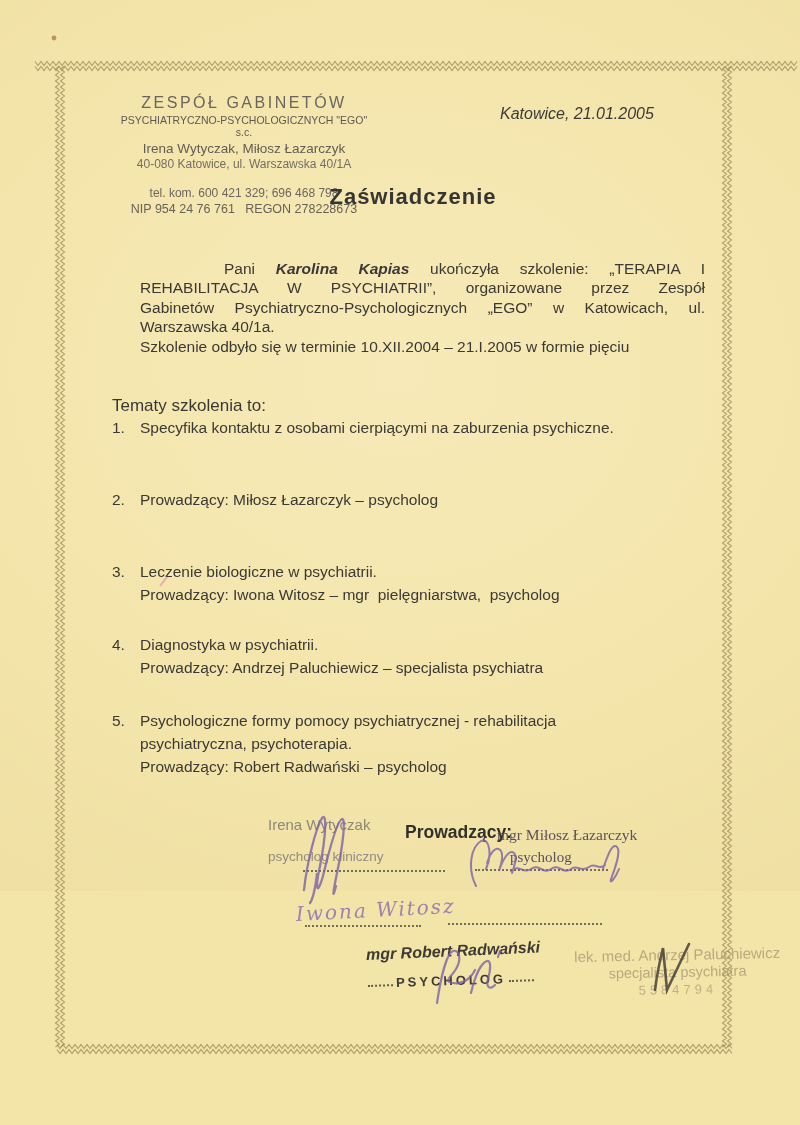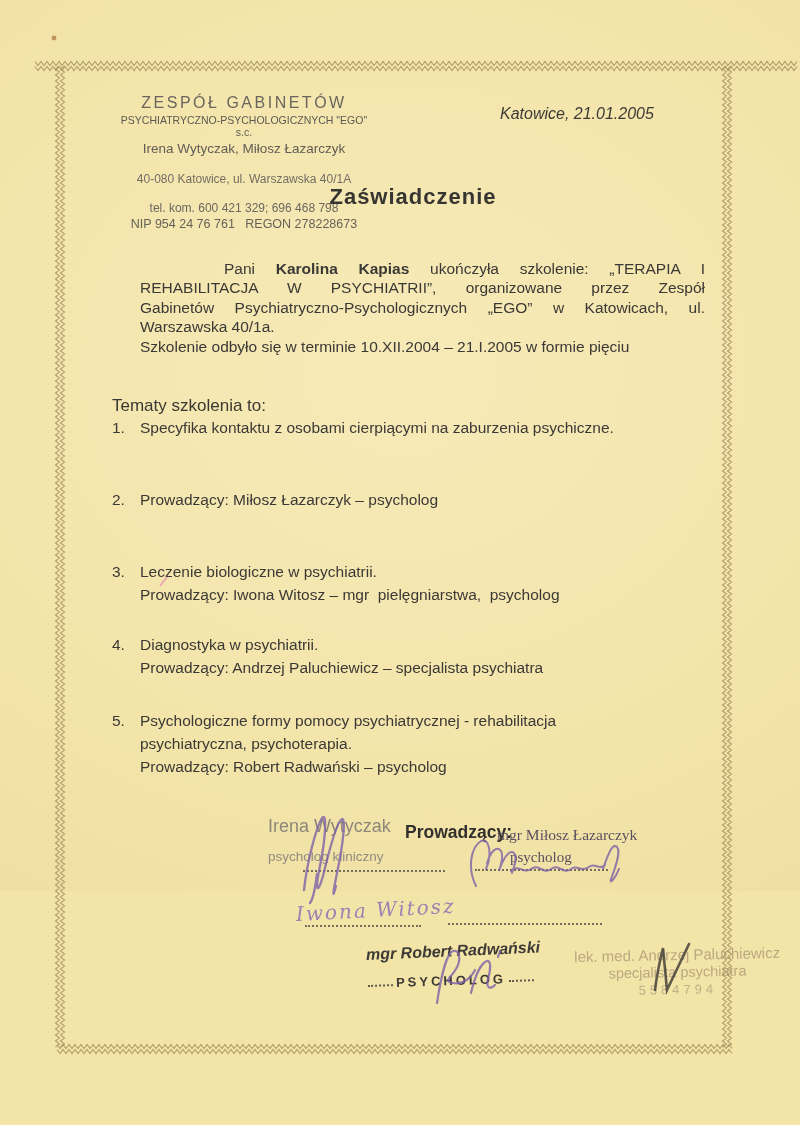--- a/index.html
+++ b/index.html
@@ -11,59 +11,59 @@
   .page{
     position:absolute;inset:0;width:800px;height:891px;
     background:radial-gradient(120% 90% at 50% 42%, #f7eab8 0%, #f3e4a9 52%, #eeddA0 88%, #e9d897 100%);
   }
   .abs{position:absolute;}
   
   .letterhead{left:113px;top:94px;width:262px;text-align:center;color:#6b675f;}
   .lh1{font-size:16px;letter-spacing:2.5px;color:#6a665d;}
   .lh2{font-size:10.5px;margin-top:2px;color:#5d5952;}
   .lh3{font-size:13.5px;margin-top:3px;color:#615d55;}
-  .lh4{font-size:12px;margin-top:16px;color:#736e64;}
+  .lh4{font-size:12px;margin-top:1px;color:#736e64;}
   .lh5{font-size:12px;margin-top:15px;color:#6b675f;}
   .lh6{font-size:12.5px;margin-top:2px;color:#666259;white-space:pre;}
   .dateline{left:500px;top:105px;font-size:16px;color:#3b3a36;font-style:italic;}
   .doc-title{left:13px;top:184px;width:800px;text-align:center;font-size:22px;font-weight:700;letter-spacing:1px;color:#363531;}
   
   .para{left:140px;top:259px;width:565px;font-size:15.5px;line-height:19.4px;color:#3b3936;}
   .jl{text-align:justify;text-align-last:justify;}
   .pind{text-indent:84px;}
   .pre{white-space:pre;}
   
   .topics-heading{left:112px;top:396px;font-size:17px;color:#3a3834;}
   .topic{left:112px;display:flex;font-size:15.5px;line-height:23px;color:#3b3936;width:630px;}
   .tnum{width:28px;flex:none;}
   .tbody{width:560px;}
   .leader{white-space:pre-wrap;}
   .t1{top:416px;} .t2{top:488px;} .t3{top:560px;} .t4{top:633px;} .t5{top:709px;}
   
-  .sig-left-name{left:268px;top:816px;font-size:18px;color:#8d877b;}
+  .sig-left-name{left:268px;top:816px;font-size:15px;color:#8d877b;}
   .sig-left-role{left:268px;top:849px;font-size:13.5px;color:#928c80;}
   .sig-center-label{left:405px;top:822px;font-size:17.5px;font-weight:700;color:#32302c;}
   .sig-right-name{left:497px;top:826px;font-family:"Liberation Serif","DejaVu Serif",serif;font-size:15.5px;color:#5a5160;}
   .sig-right-role{left:510px;top:849px;font-family:"Liberation Serif","DejaVu Serif",serif;font-size:15px;color:#5a5160;}
   .dots{height:0;border-bottom:2px dotted #4a4742;opacity:.75;}
   .dl1{left:303px;top:870px;width:142px;}
   .dl2{left:475px;top:869px;width:133px;}
   .dl3{left:305px;top:925px;width:116px;}
   .dl4{left:448px;top:923px;width:154px;}
   .handwriting{left:296px;top:902px;font-family:"DejaVu Serif","Liberation Serif",serif;font-style:italic;font-size:20px;letter-spacing:2px;color:#9677b4;transform:rotate(-3deg);transform-origin:left center;opacity:.9;}
   .sig-bottom-name{left:366px;top:946px;font-style:italic;font-weight:700;font-size:16px;color:#3e3b36;transform:rotate(-2.5deg);transform-origin:left center;}
   .psy-row{left:368px;top:976px;display:flex;align-items:flex-end;transform:rotate(-2deg);transform-origin:left center;color:#3e3b36;}
   .psy-row .lead{width:25px;border-bottom:2px dotted #3e3b36;margin-bottom:4px;opacity:.8;}
   .psy-label{font-size:13px;letter-spacing:3px;padding:0 3px;font-weight:700;}
   .faint-stamp{left:560px;top:946px;width:235px;text-align:center;color:#b8a67d;transform:rotate(-1.2deg);opacity:.95;}
   .fs1{font-size:15px;}
   .fs2{font-size:14.5px;margin-top:1px;}
   .fs3{font-size:13px;letter-spacing:4px;margin-top:2px;color:#bfae85;}
   svg.overlay{position:absolute;inset:0;width:800px;height:1125px;pointer-events:none;}
-  b{font-weight:700;}
+  b{font-weight:700;font-style:italic;}
 </style>
 </head>
 <body>
 
 <div class="page">
 
   <div class="abs letterhead">
     <div class="lh1">ZESPÓŁ GABINETÓW</div>
     <div class="lh2">PSYCHIATRYCZNO-PSYCHOLOGICZNYCH "EGO" s.c.</div>
     <div class="lh3">Irena Wytyczak, Miłosz Łazarczyk</div>

